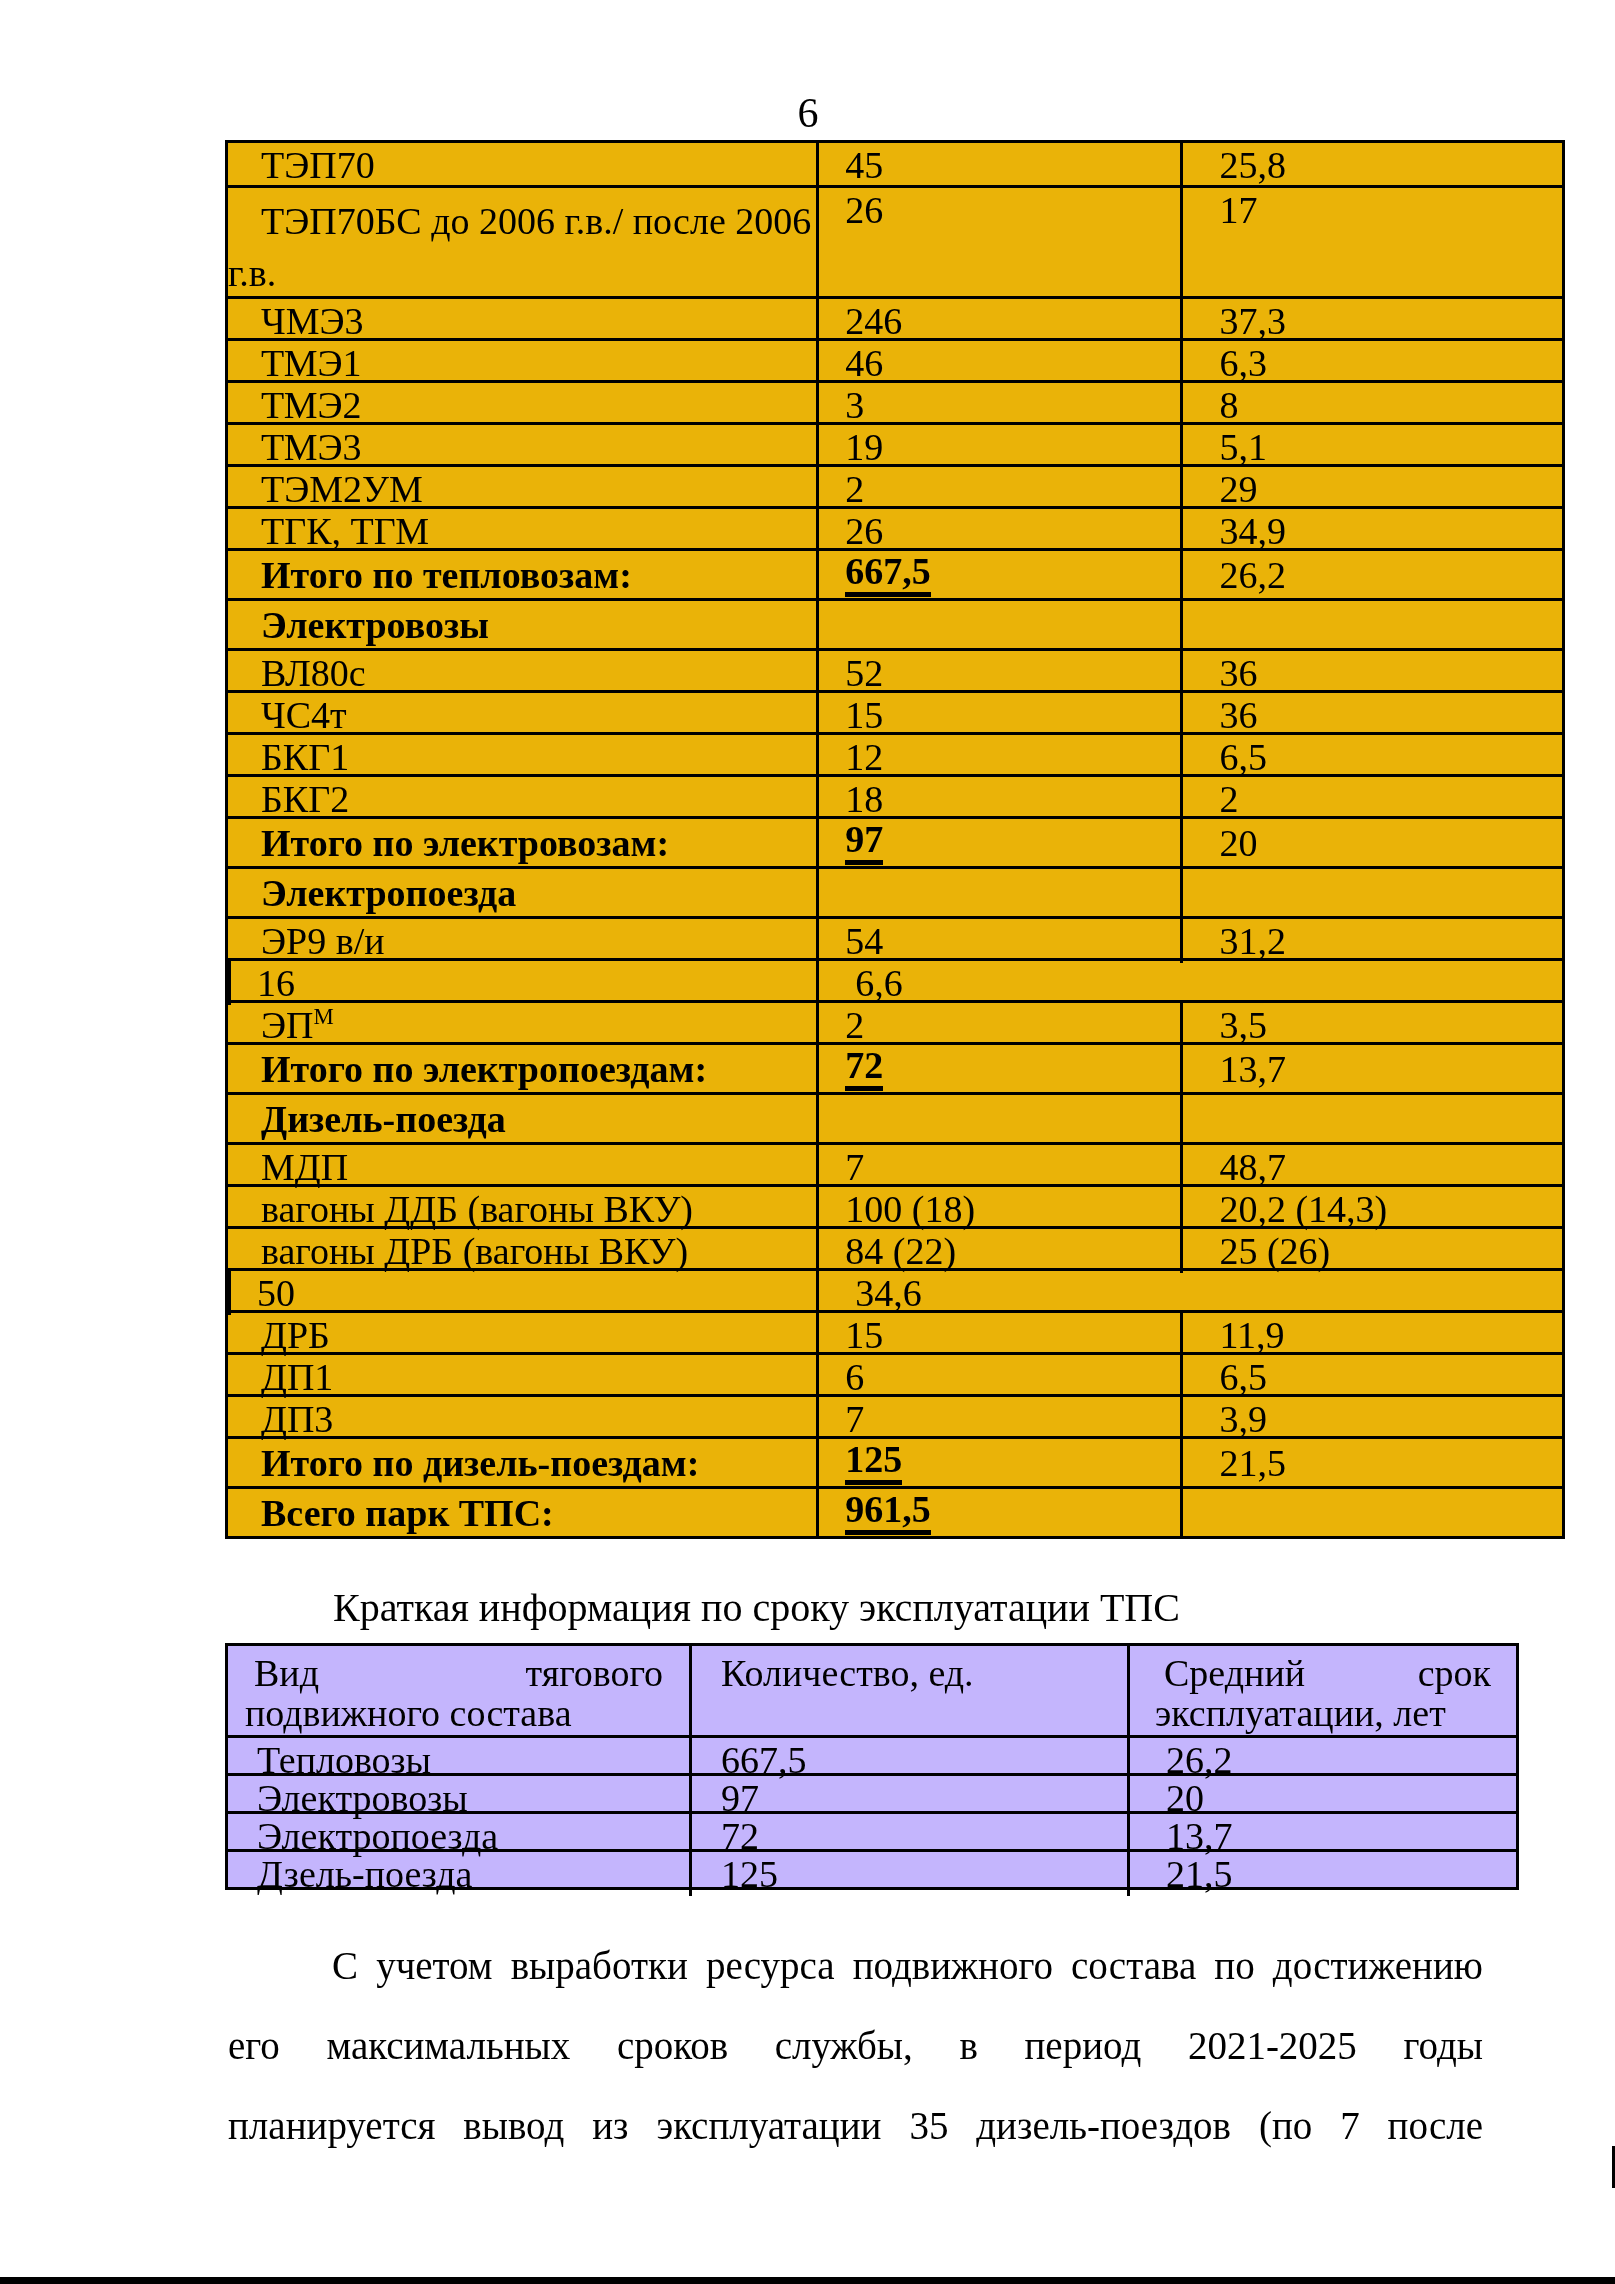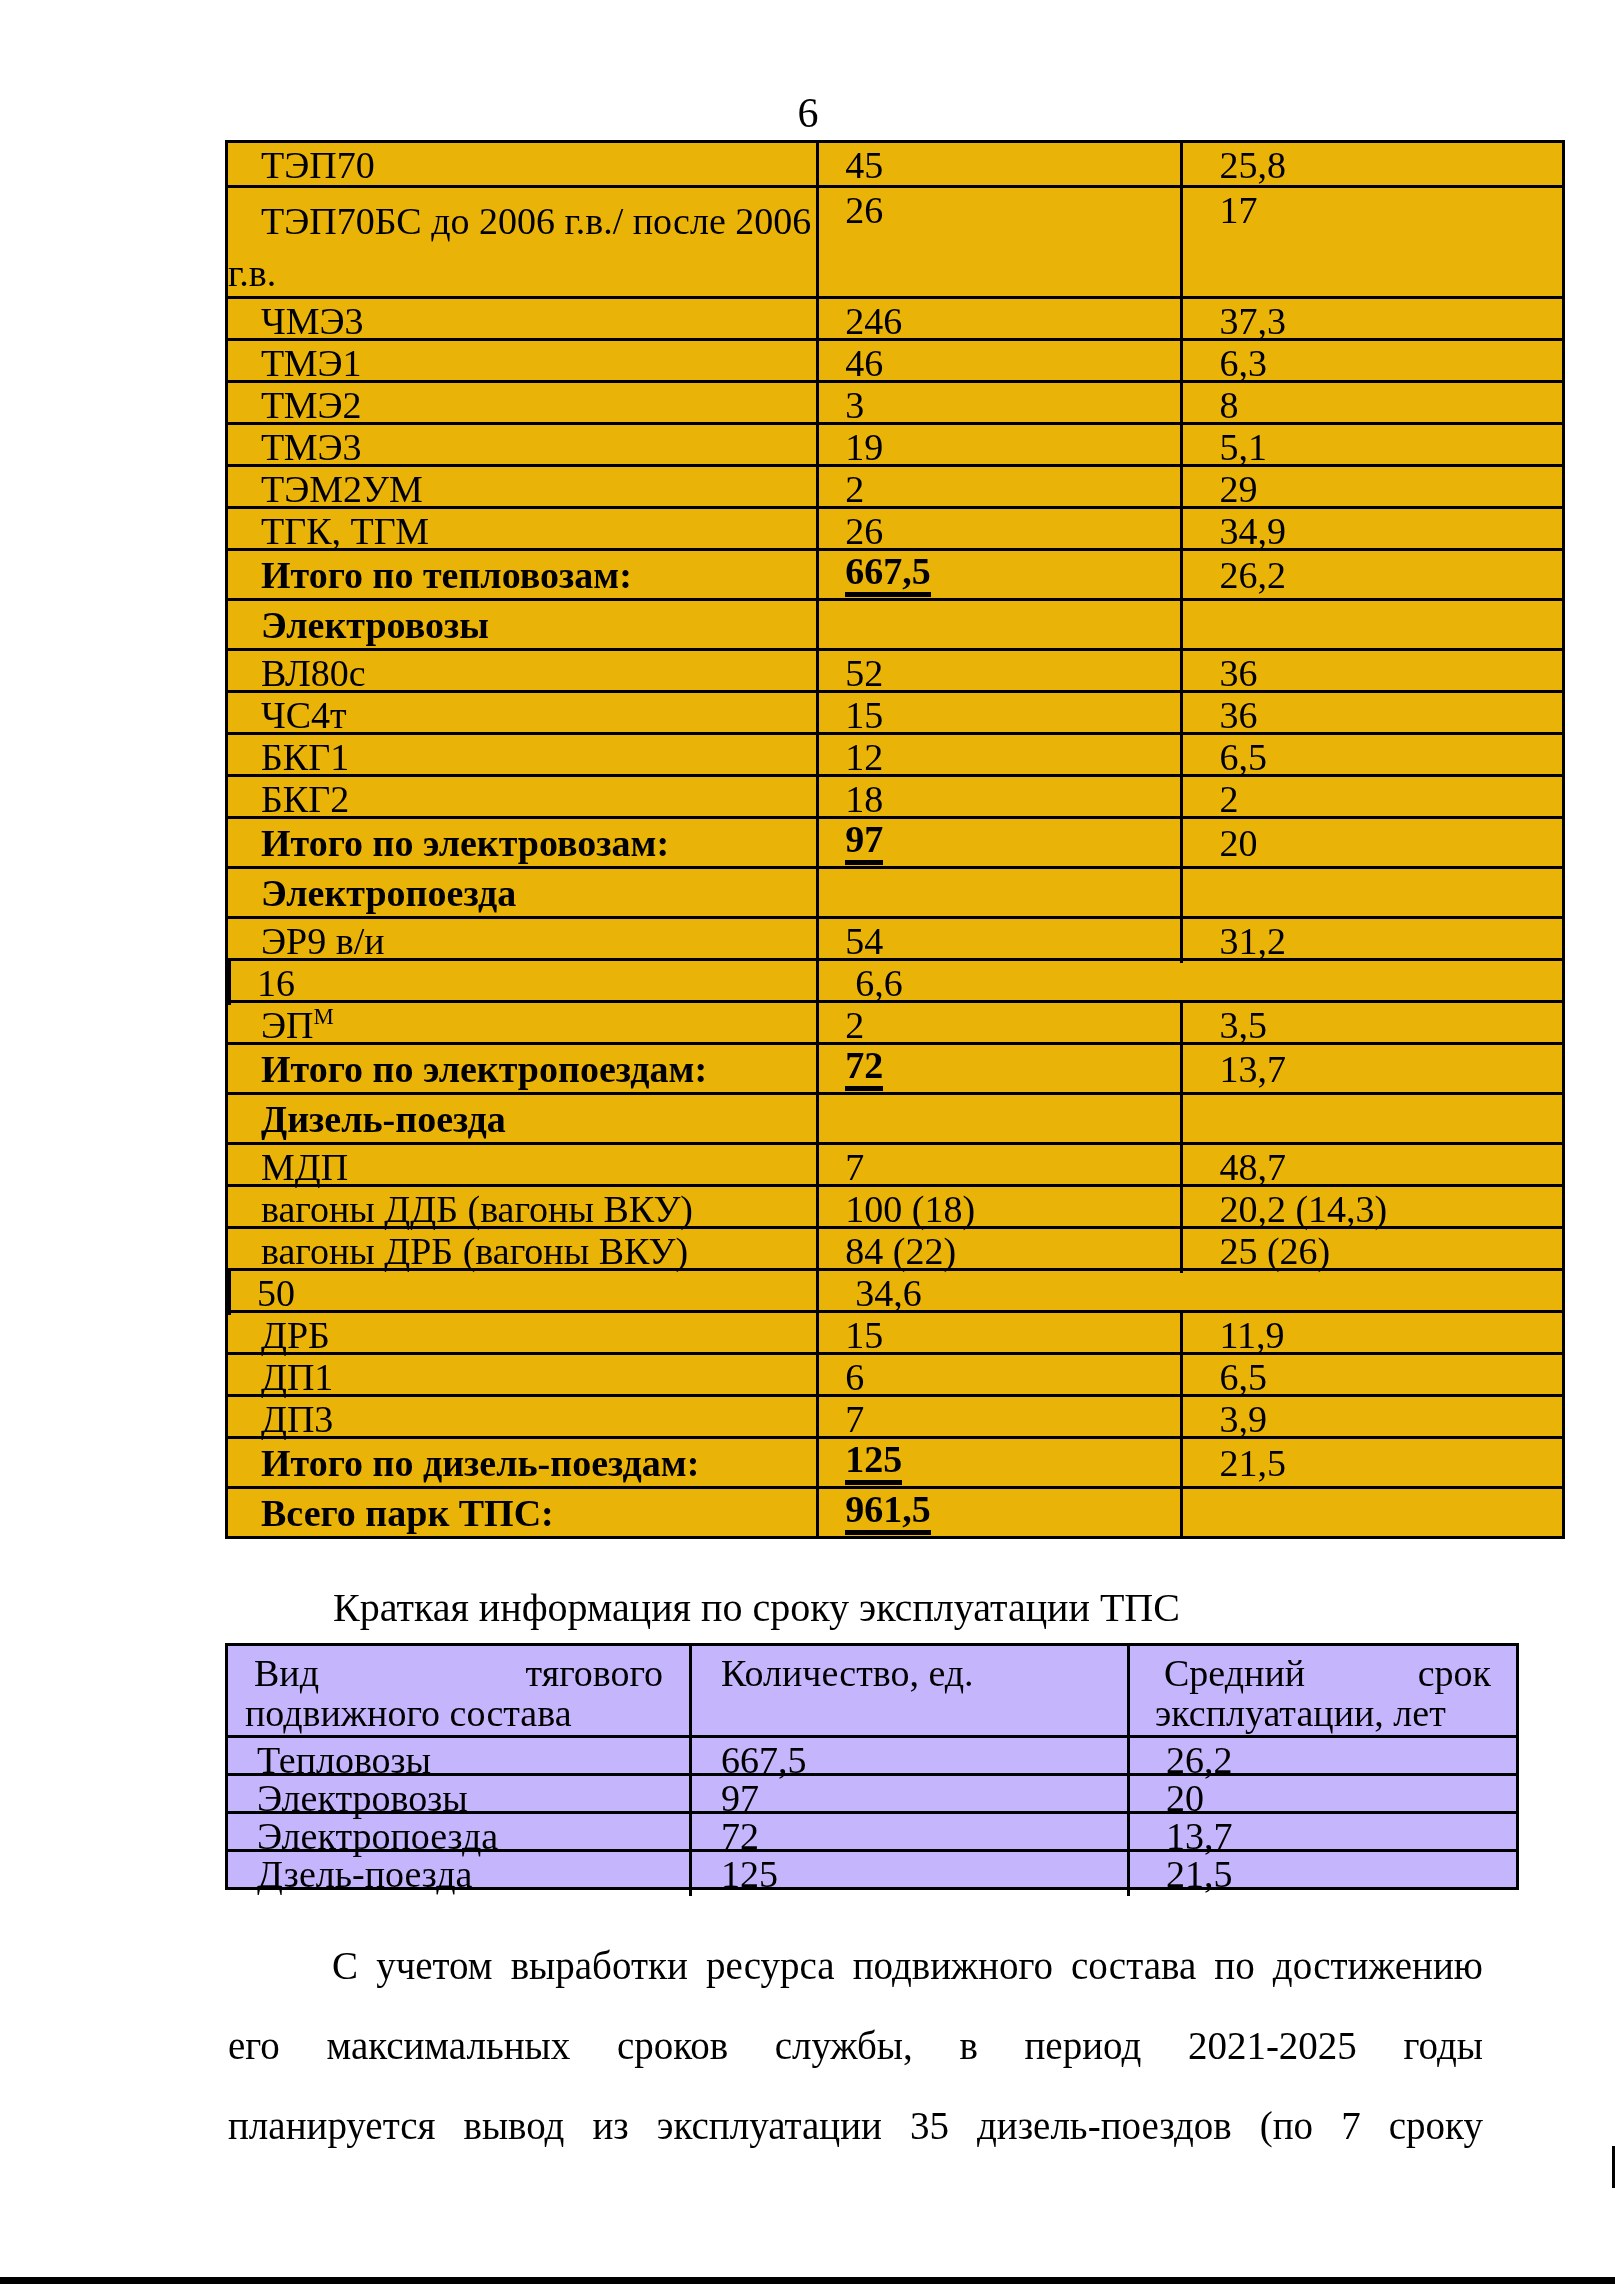--- a/index.html
+++ b/index.html
@@ -483,19 +483,19 @@
     </div>
   <div class="pline">
       <span>планируется</span>
       <span>вывод</span>
       <span>из</span>
       <span>эксплуатации</span>
       <span>35</span>
       <span>дизель-поездов</span>
       <span>(по</span>
       <span>7</span>
-      <span>сроку</span>
+      <span>после</span>
     </div>
 </div>
 
 <div class="scan-bottom"></div>
 <div class="scan-edge"></div>
 
 
 </body></html>

